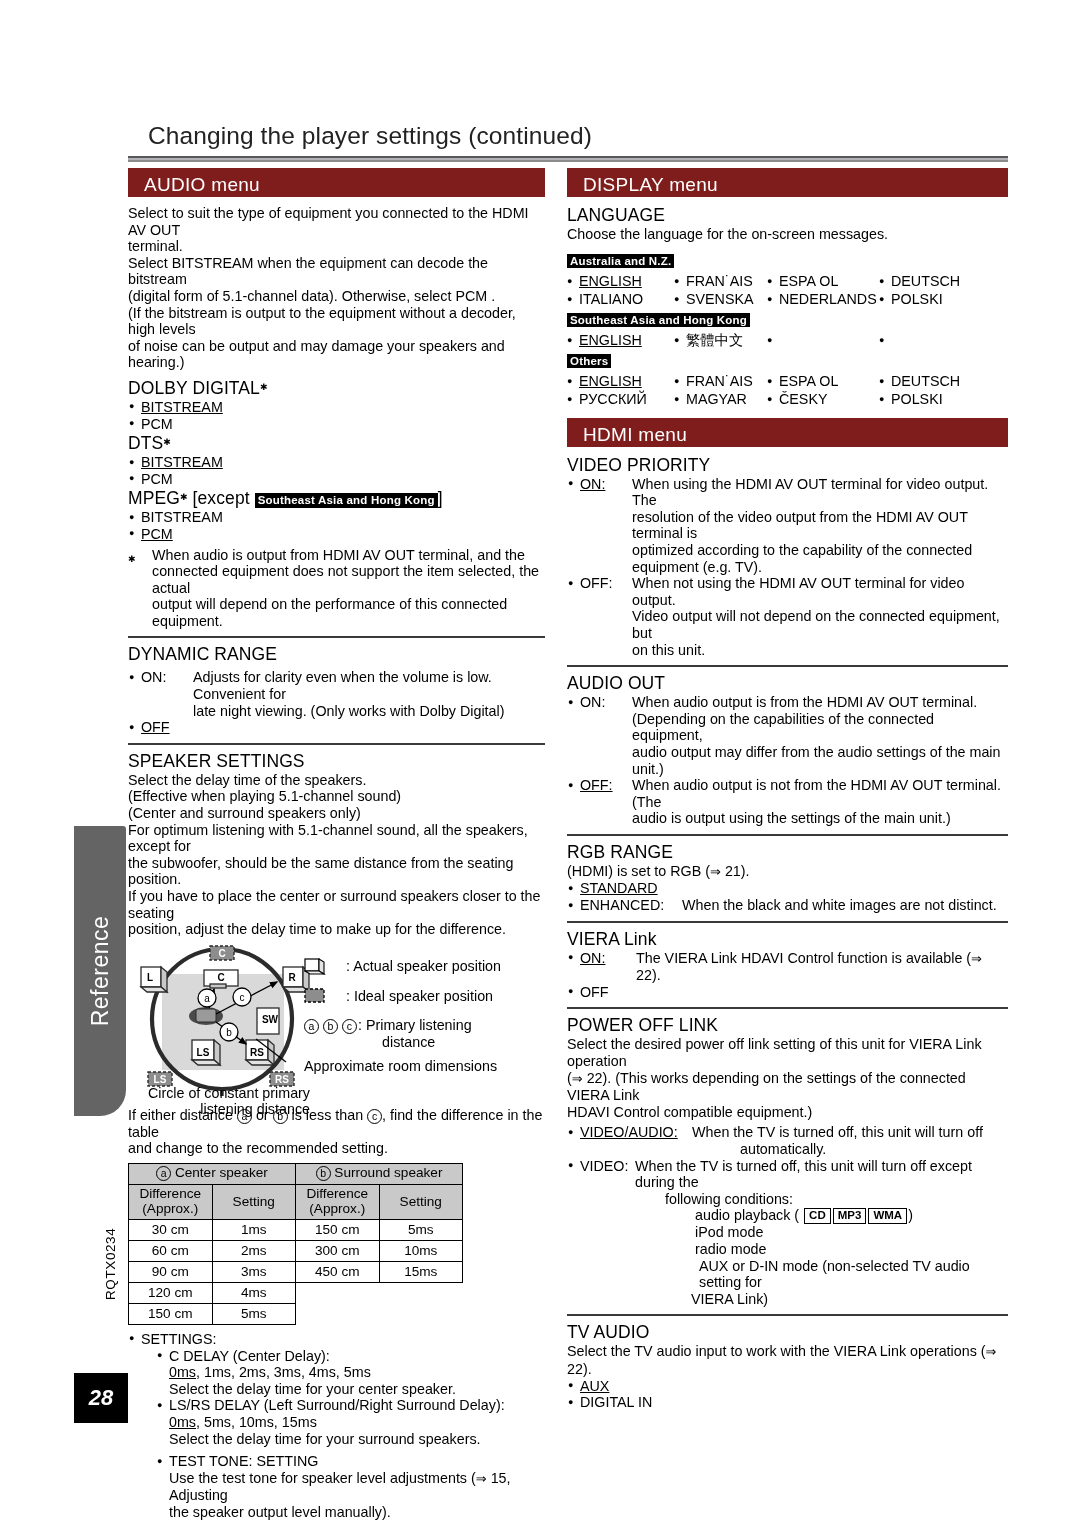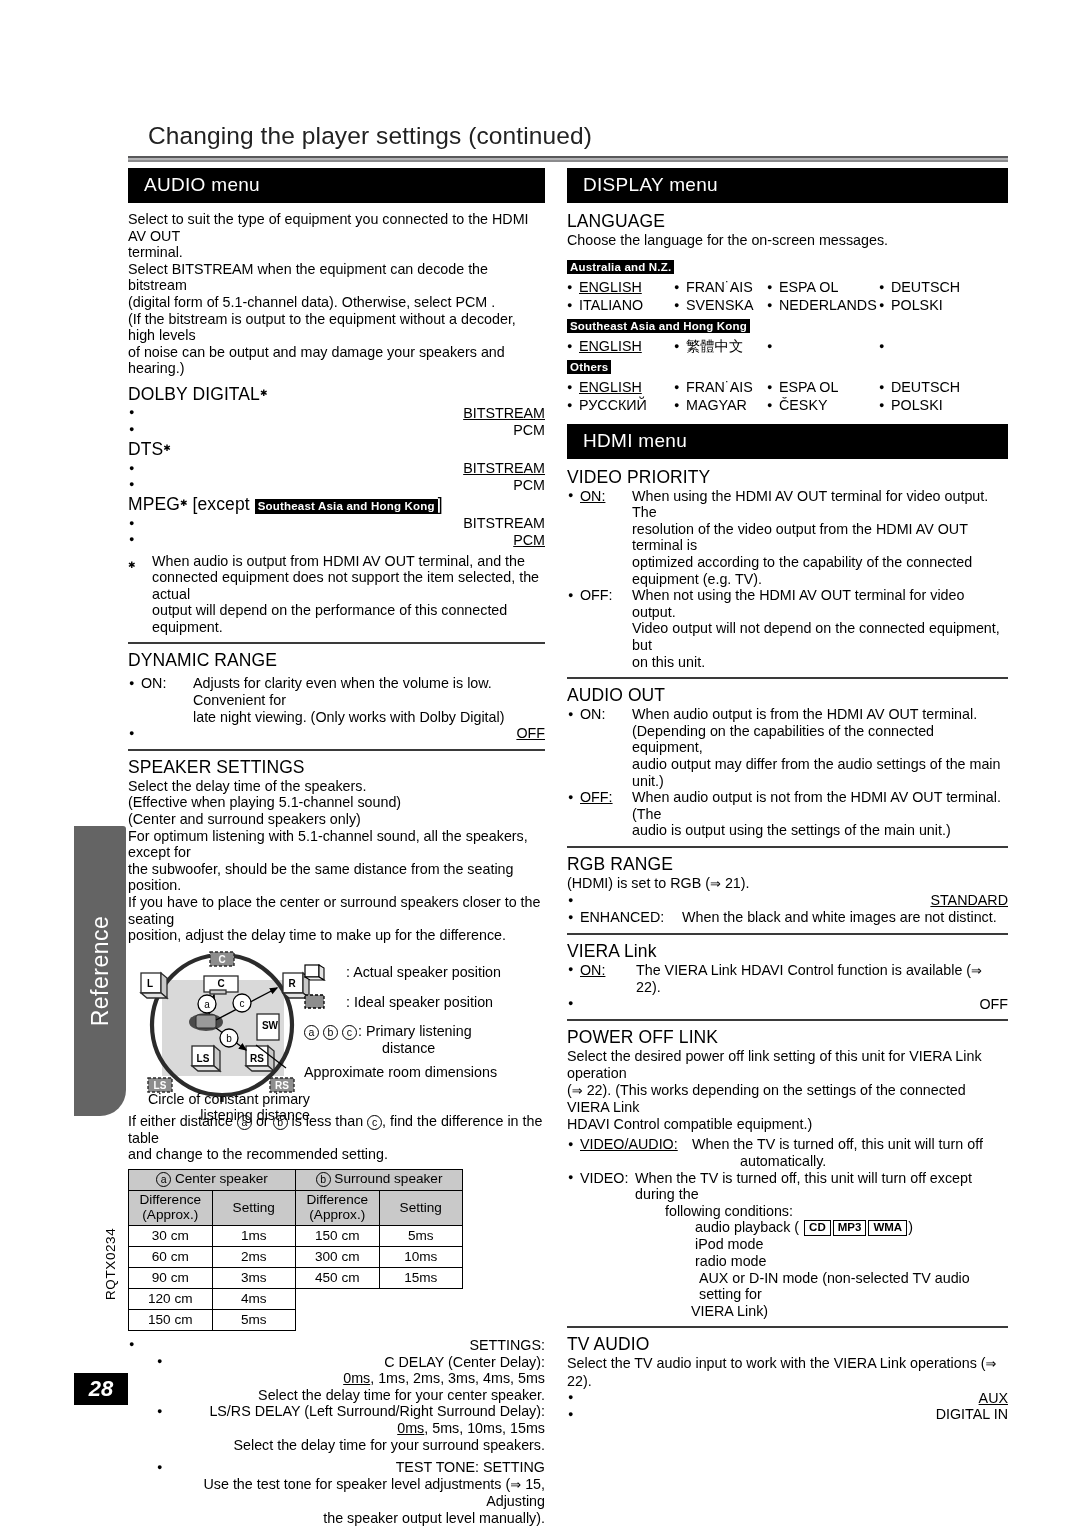--- a/index.html
+++ b/index.html
@@ -52,21 +52,21 @@
     transform-origin: 0 0;
     transform: rotate(-90deg);
     white-space: nowrap;
     color: #000;
   }
   .page-num {
     position: absolute;
     left: 74px;
     top: 1373px;
     width: 54px;
-    height: 32px;
+    height: 50px;
     background: #000;
     color: #fff;
     font-size: 22px;
     font-style: italic;
     font-weight: bold;
     display: flex;
     align-items: center;
     justify-content: center;
   }
   
@@ -94,24 +94,24 @@
     width: 417px;
   }
   .col-right {
     position: absolute;
     left: 567px;
     top: 168px;
     width: 441px;
   }
   
   .menu-bar {
-    background: #000000;
+    background: #7f1d1d;
     color: #fff;
     font-size: 19px;
-    padding: 6px 0 7px 16px;
+    padding: 6px 0 1px 16px;
     letter-spacing: 0.3px;
   }
   
   .p {
     font-size: 14.3px;
     line-height: 16.6px;
     margin: 0;
   }
   .sec-title {
     font-size: 17.5px;
@@ -132,21 +132,20 @@
   ul.bl {
     list-style: none;
     margin: 0;
     padding: 0;
   }
   ul.bl li {
     font-size: 14.3px;
     line-height: 16.6px;
     position: relative;
     padding-left: 13px;
-    text-align: right;
   }
   ul.bl li:before {
     content: "\25CF";
     position: absolute;
     left: 1px;
     top: -0.5px;
     font-size: 9px;
   }
   .u { text-decoration: underline; }
   

